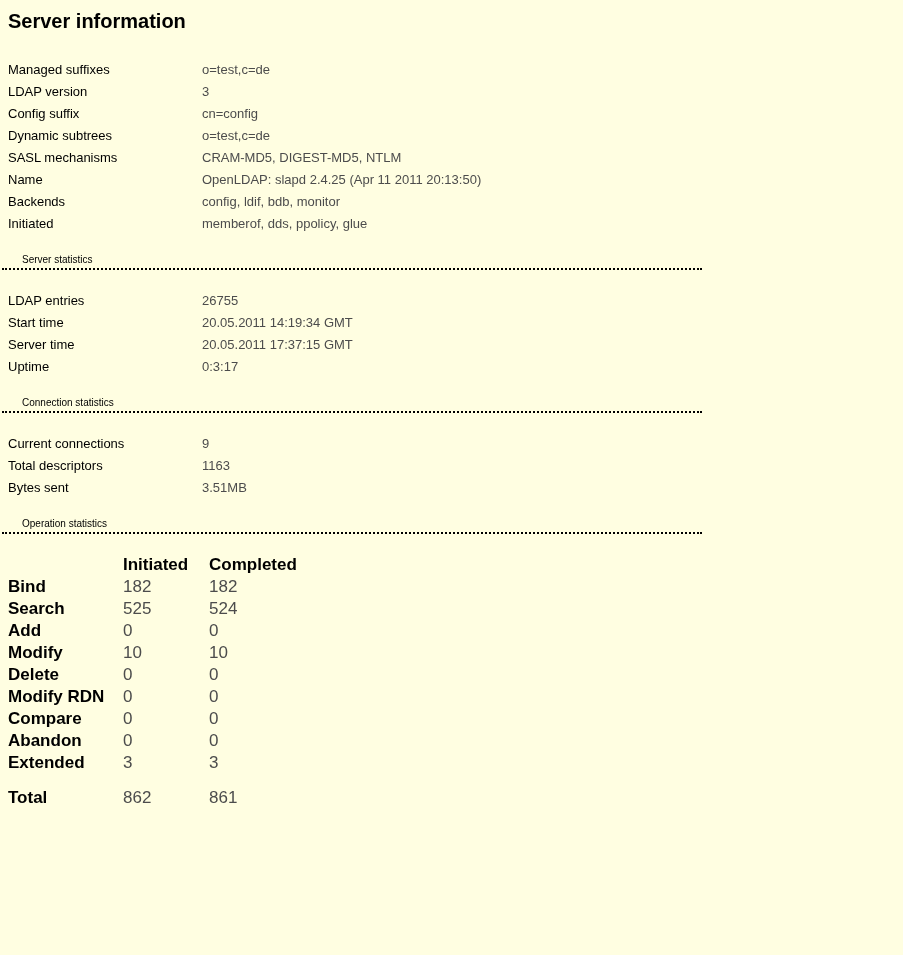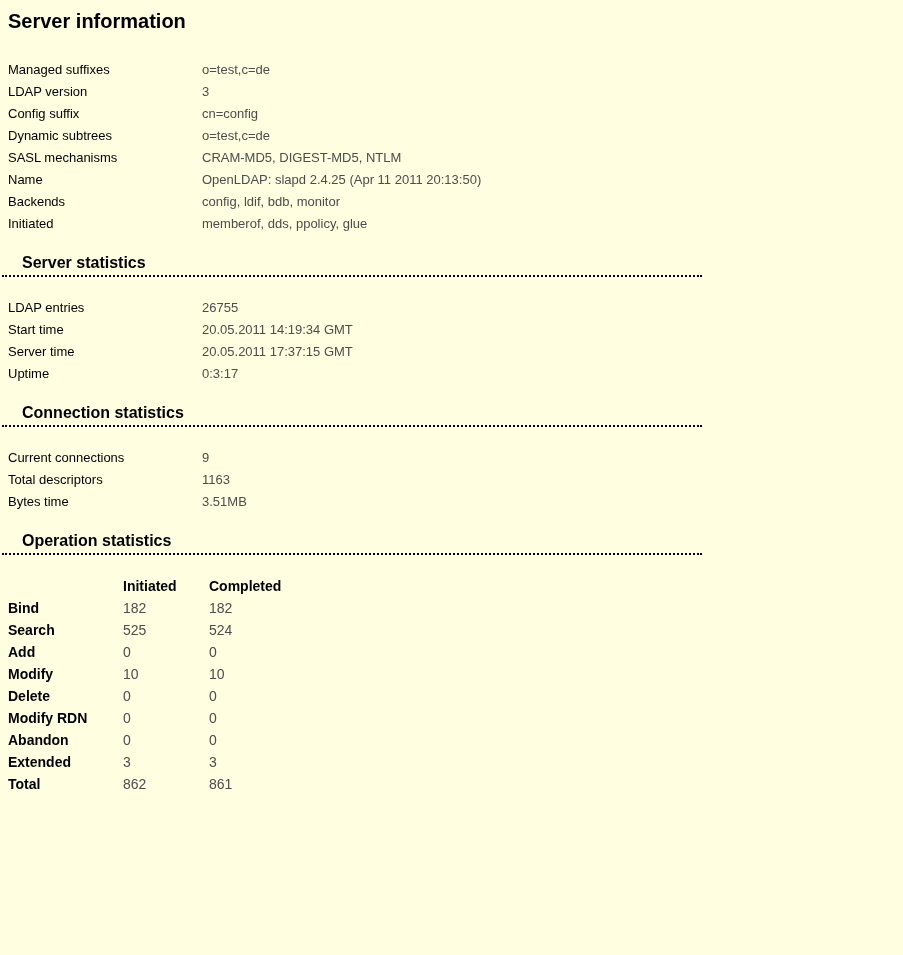--- a/index.html
+++ b/index.html
@@ -33,32 +33,32 @@
     display: inline-block;
     width: 174px;
     font-weight: normal;
     vertical-align: top;
   }
   .kv-row .val {
     color: #4C4C4C;
     margin-left: 20px;
   }
   .section-heading {
-    font-size: 16px;
-    font-weight: bold;
+    font-size: 10px;
+    font-weight: normal;
     width: 680px;
     margin: 19px 0 20px -6px;
     padding: 0 0 3px 20px;
     border-bottom: 2px dotted #000;
   }
   
   .ops-row {
     height: 22px;
     line-height: 22px;
-    font-size: 14px;
+    font-size: 17px;
     white-space: nowrap;
   }
   .ops-row .lbl {
     display: inline-block;
     width: 115px;
     font-weight: bold;
     vertical-align: top;
   }
   .ops-row .c1 {
     display: inline-block;
@@ -70,20 +70,21 @@
     display: inline-block;
     color: #4C4C4C;
     vertical-align: top;
   }
   .ops-row.hdr .c1,
   .ops-row.hdr .c2 {
     font-weight: bold;
     color: #000;
   }
   .ops-row.total-row {
+    margin-top: 13px;
   }
 </style>
 </head>
 <body>
 
 <div class="page">
 
   <h1 class="page-title">Server information</h1>
 
   <div>
@@ -133,21 +134,21 @@
   <div class="section-heading">Connection statistics</div>
 
   <div>
     <div class="kv-row">
       <span class="lbl">Current connections</span><span class="val">9</span>
     </div>
     <div class="kv-row">
       <span class="lbl">Total descriptors</span><span class="val">1163</span>
     </div>
     <div class="kv-row">
-      <span class="lbl">Bytes time</span><span class="val">3.51MB</span>
+      <span class="lbl">Bytes sent</span><span class="val">3.51MB</span>
     </div>
   </div>
 
   <div class="section-heading">Operation statistics</div>
 
   <div>
     <div class="ops-row hdr">
       <span class="lbl"></span><span class="c1">Initiated</span><span class="c2">Completed</span>
     </div>
     <div class="ops-row">
@@ -162,20 +163,23 @@
     <div class="ops-row">
       <span class="lbl">Modify</span><span class="c1">10</span><span class="c2">10</span>
     </div>
     <div class="ops-row">
       <span class="lbl">Delete</span><span class="c1">0</span><span class="c2">0</span>
     </div>
     <div class="ops-row">
       <span class="lbl">Modify RDN</span><span class="c1">0</span><span class="c2">0</span>
     </div>
     <div class="ops-row">
+      <span class="lbl">Compare</span><span class="c1">0</span><span class="c2">0</span>
+    </div>
+    <div class="ops-row">
       <span class="lbl">Abandon</span><span class="c1">0</span><span class="c2">0</span>
     </div>
     <div class="ops-row">
       <span class="lbl">Extended</span><span class="c1">3</span><span class="c2">3</span>
     </div>
     <div class="ops-row total-row">
       <span class="lbl">Total</span><span class="c1">862</span><span class="c2">861</span>
     </div>
   </div>
 

